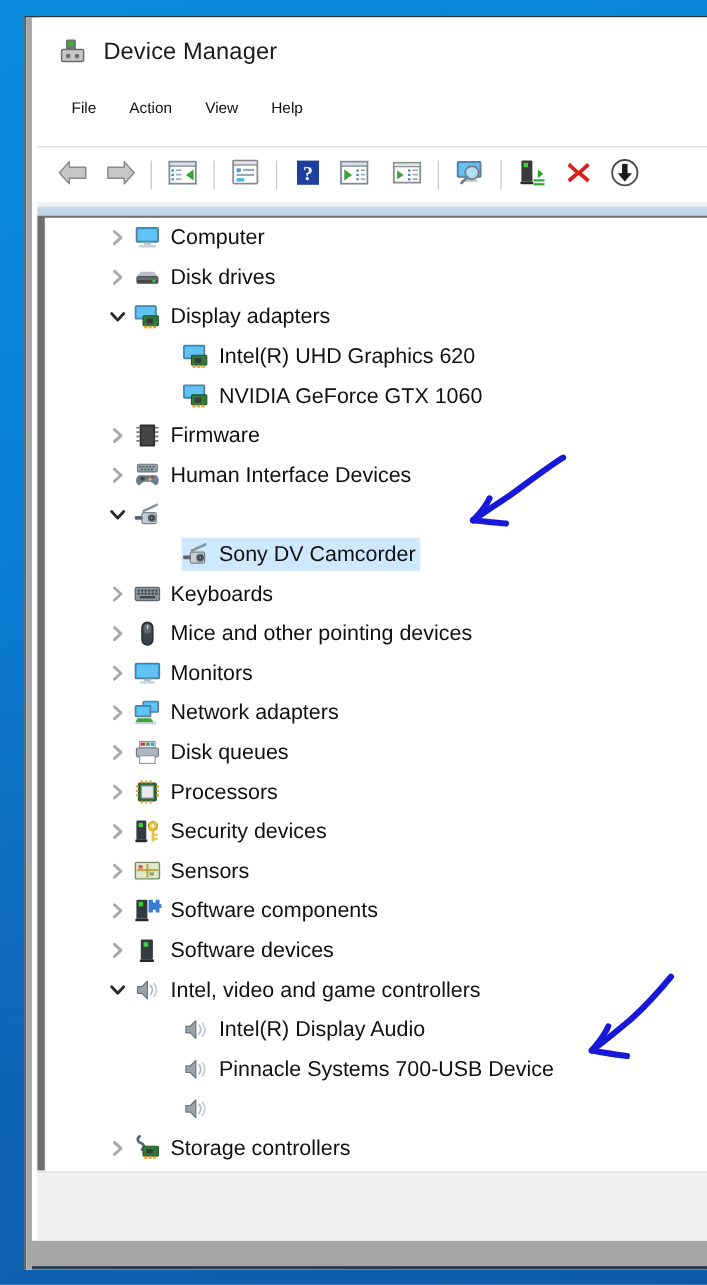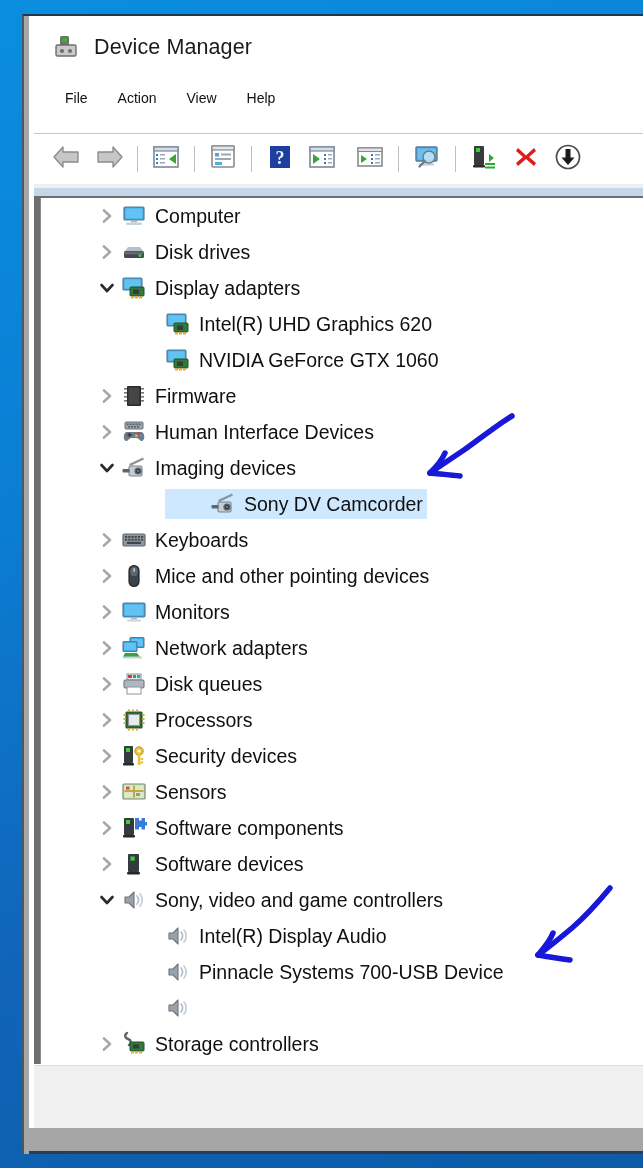--- a/index.html
+++ b/index.html
@@ -99,21 +99,20 @@
   .row{
     height:36px;display:flex;align-items:center;
     position:relative;box-sizing:border-box;
   }
   .row .rowhit{
     display:flex;align-items:center;height:30px;
     padding-right:4px;box-sizing:border-box;
   }
   .row.selected .rowhit{
     background:#cde8ff;
-    padding-left:45px;
   }
   .chev{
     width:28px;height:36px;flex:0 0 auto;
     display:flex;align-items:center;justify-content:center;
     cursor:default;
   }
   .chev svg{display:block;}
   .ic{
     width:26px;height:26px;flex:0 0 auto;margin-right:8px;position:relative;
   }
@@ -466,21 +465,20 @@
               </div>
               <div class="rowhit">
                 <span class="ic"><svg width="26" height="26" viewBox="0 0 26 26">
                     <path d="M8 9 L22 2.5 L23 4.6 L9.2 11 Z" fill="#8a949c"></path>
                     <rect x="8" y="11" width="13" height="10" rx="1.4" fill="#c6ccd2" stroke="#7a848c" stroke-width="1.1"></rect>
                     <circle cx="17" cy="16" r="3.6" fill="#5a646c"></circle>
                     <circle cx="17" cy="16" r="2" fill="#2a3238"></circle>
                     <circle cx="17" cy="16" r="0.8" fill="#cfd6dc"></circle>
                     <rect x="1.5" y="14" width="7" height="3.4" rx="1" fill="#5d666e"></rect>
                   </svg></span>
-                <span class="lbl">Imaging devices</span>
               </div>
             </div>
             <div class="row selected">
               <div class="chev" style="margin-left: 96px;"></div>
               <div class="rowhit">
                 <span class="ic"><svg width="26" height="26" viewBox="0 0 26 26">
                     <path d="M8 9 L22 2.5 L23 4.6 L9.2 11 Z" fill="#8a949c"></path>
                     <rect x="8" y="11" width="13" height="10" rx="1.4" fill="#c6ccd2" stroke="#7a848c" stroke-width="1.1"></rect>
                     <circle cx="17" cy="16" r="3.6" fill="#5a646c"></circle>
                     <circle cx="17" cy="16" r="2" fill="#2a3238"></circle>
@@ -687,21 +685,21 @@
                 <svg width="18" height="18" viewBox="0 0 18 18">
                   <path d="M3.5 6 L9 12 L14.5 6" stroke="#2a2a2a" stroke-width="2.6" fill="none" stroke-linecap="round" stroke-linejoin="round"></path>
                 </svg>
               </div>
               <div class="rowhit">
                 <span class="ic"><svg width="26" height="26" viewBox="0 0 26 26">
                     <path d="M4 10 L8 10 L13 5 L13 21 L8 16 L4 16 Z" fill="#9aa3ab" stroke="#6d767d" stroke-width="1.1" stroke-linejoin="round"></path>
                     <path d="M16 9 C18 11.5, 18 14.5, 16 17" stroke="#b6bec5" stroke-width="1.7" fill="none" stroke-linecap="round"></path>
                     <path d="M19 7 C22 11, 22 15, 19 19" stroke="#c6ced4" stroke-width="1.7" fill="none" stroke-linecap="round"></path>
                   </svg></span>
-                <span class="lbl">Sony, video and game controllers</span>
+                <span class="lbl">Intel, video and game controllers</span>
               </div>
             </div>
             <div class="row">
               <div class="chev" style="margin-left: 96px;"></div>
               <div class="rowhit">
                 <span class="ic"><svg width="26" height="26" viewBox="0 0 26 26">
                     <path d="M4 10 L8 10 L13 5 L13 21 L8 16 L4 16 Z" fill="#9aa3ab" stroke="#6d767d" stroke-width="1.1" stroke-linejoin="round"></path>
                     <path d="M16 9 C18 11.5, 18 14.5, 16 17" stroke="#b6bec5" stroke-width="1.7" fill="none" stroke-linecap="round"></path>
                     <path d="M19 7 C22 11, 22 15, 19 19" stroke="#c6ced4" stroke-width="1.7" fill="none" stroke-linecap="round"></path>
                   </svg></span>

